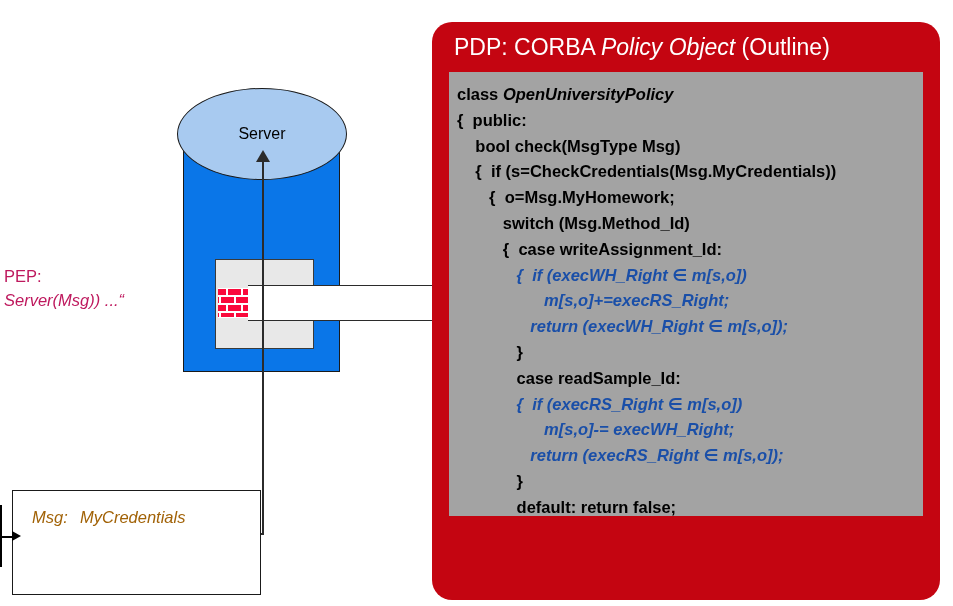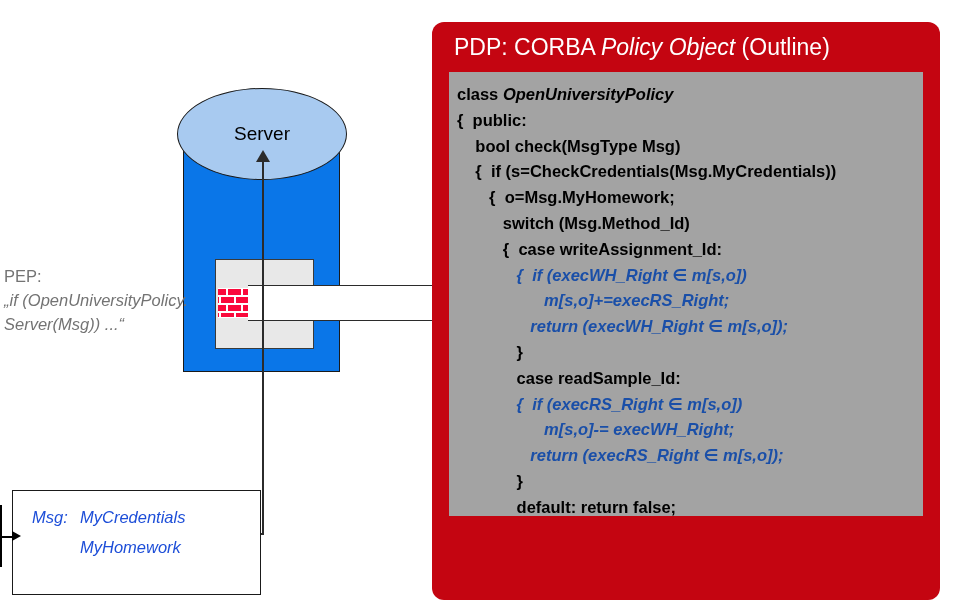--- a/index.html
+++ b/index.html
@@ -9,41 +9,41 @@
   
   #diagram{position:absolute;left:0;top:0;width:440px;height:606px;}
 
   
   .srv-body{position:absolute;left:183px;top:128px;width:157px;height:244px;
             background:#0a76e8;border:1px solid #1a1a1a;box-sizing:border-box;}
   
   .srv-top{position:absolute;left:177px;top:88px;width:170px;height:92px;
            background:#a8caf0;border:1px solid #1a1a1a;border-radius:50%;
            box-sizing:border-box;display:flex;align-items:center;justify-content:center;}
-  .srv-top span{font-size:19px;color:#000;}
+  .srv-top span{font-size:16px;color:#000;}
 
   .srv-label{position:absolute;left:183px;top:203px;width:157px;text-align:center;
              color:#ffffff;font-size:16px;line-height:21px;}
 
   
   .pep-box{position:absolute;left:215px;top:259px;width:99px;height:90px;
            background:#e8e8e8;border:1.5px solid #3a3a3a;box-sizing:border-box;}
   
   .bricks{position:absolute;left:218px;top:288px;width:93px;height:30px;
           background:#ffffff;
           background-image:
             linear-gradient(#ffffff 0 0),
             repeating-linear-gradient(#fa0a3c 0 6px, #ffffff 6px 7.5px);
           background-blend-mode:normal;}
   .brick-row{position:absolute;height:6px;background:#fa0a3c;}
   .brick-seam{position:absolute;width:1.6px;background:#ffffff;}
 
   
   .pep-text{position:absolute;left:4px;top:264px;width:250px;font-size:16.5px;
-            line-height:24px;color:#737373;}
+            line-height:24px;color:#be185d;}
   .pep-text .ital{font-style:italic;}
 
   
   .connector{position:absolute;left:248px;top:285px;width:231px;height:36px;
              background:#ffffff;border-top:1.3px solid #2b2b2b;
              border-bottom:1.3px solid #2b2b2b;box-sizing:border-box;}
   .connector-cap{position:absolute;left:463px;top:285px;width:16px;height:36px;
              border:1.3px solid #2b2b2b;border-left:none;background:transparent;
              box-sizing:border-box;}
 
@@ -51,31 +51,31 @@
   .vline{position:absolute;left:262px;top:156px;width:1.6px;height:378px;background:#2b2b2b;}
   .vline-arrow{position:absolute;left:256px;top:150px;width:0;height:0;
                border-left:7px solid transparent;border-right:7px solid transparent;
                border-bottom:12px solid #2b2b2b;}
   .hline-msg{position:absolute;left:160px;top:533px;width:104px;height:1.6px;background:#2b2b2b;}
 
   
   .msg-box{position:absolute;left:12px;top:490px;width:249px;height:105px;
            background:#ffffff;border:1.4px solid #1a1a1a;box-sizing:border-box;}
   .msg-inner{position:absolute;left:32px;top:502px;width:230px;font-size:16.5px;
-             line-height:30px;font-style:italic;color:#1d4ed8;}
+             line-height:30px;font-style:italic;color:#a16207;}
   .msg-inner .k{display:inline-block;width:48px;}
   .msg-arrow-line{position:absolute;left:0px;top:536px;width:14px;height:1.6px;background:#000;}
   .msg-arrow-head{position:absolute;left:12px;top:531px;width:0;height:0;
                   border-top:5.5px solid transparent;border-bottom:5.5px solid transparent;
                   border-left:9px solid #000;}
   .msg-left-stub{position:absolute;left:0px;top:505px;width:1.6px;height:62px;background:#000;}
 
   
   #pdp{position:absolute;left:432px;top:22px;width:508px;height:578px;
-       background:#c40511;border-radius:12px;box-sizing:border-box;}
+       background:#c40511;border-radius:20px;box-sizing:border-box;}
   #pdp-title{position:absolute;left:22px;top:12px;width:470px;height:36px;
              color:#ffffff;font-size:23px;white-space:nowrap;}
   #pdp-title .ital{font-style:italic;}
   #code-panel{position:absolute;left:17px;top:50px;width:474px;height:444px;
               background:#a3a3a3;box-sizing:border-box;overflow:hidden;font-weight:bold;}
   .code{position:absolute;left:8px;top:10px;width:470px;
         font-size:16.5px;line-height:25.8px;color:#000000;white-space:pre;}
   .code .ln{display:block;height:25.8px;}
   .code .blue{color:#1a4fa8;font-style:italic;}
 </style>
@@ -120,35 +120,33 @@
     <div class="brick-seam" style="left:76px;top:25px;height:5px;"></div>
     <div class="brick-seam" style="left:91px;top:25px;height:5px;"></div>
   </div>
 
   <div class="srv-top">
     <span>Server</span>
   </div>
 
   <div class="pep-text">
     <div>PEP:</div>
-    <div class="ital">„if (OpenUniversityPolicy.</div>
     <div class="ital">Server(Msg)) ...“</div>
   </div>
 
   <div class="connector"></div>
   <div class="connector-cap"></div>
 
   <div class="vline"></div>
   <div class="vline-arrow"></div>
   <div class="hline-msg"></div>
 
   <div class="msg-box"></div>
   <div class="msg-inner">
     <div><span class="k">Msg:</span><span>MyCredentials</span></div>
-    <div><span class="k"></span><span>MyHomework</span></div>
   </div>
   <div class="msg-left-stub"></div>
   <div class="msg-arrow-line"></div>
   <div class="msg-arrow-head"></div>
 </div>
 
 <div id="pdp">
   <div id="pdp-title">
     <span>PDP: CORBA </span><span class="ital">Policy Object</span><span> (Outline)</span>
   </div>

